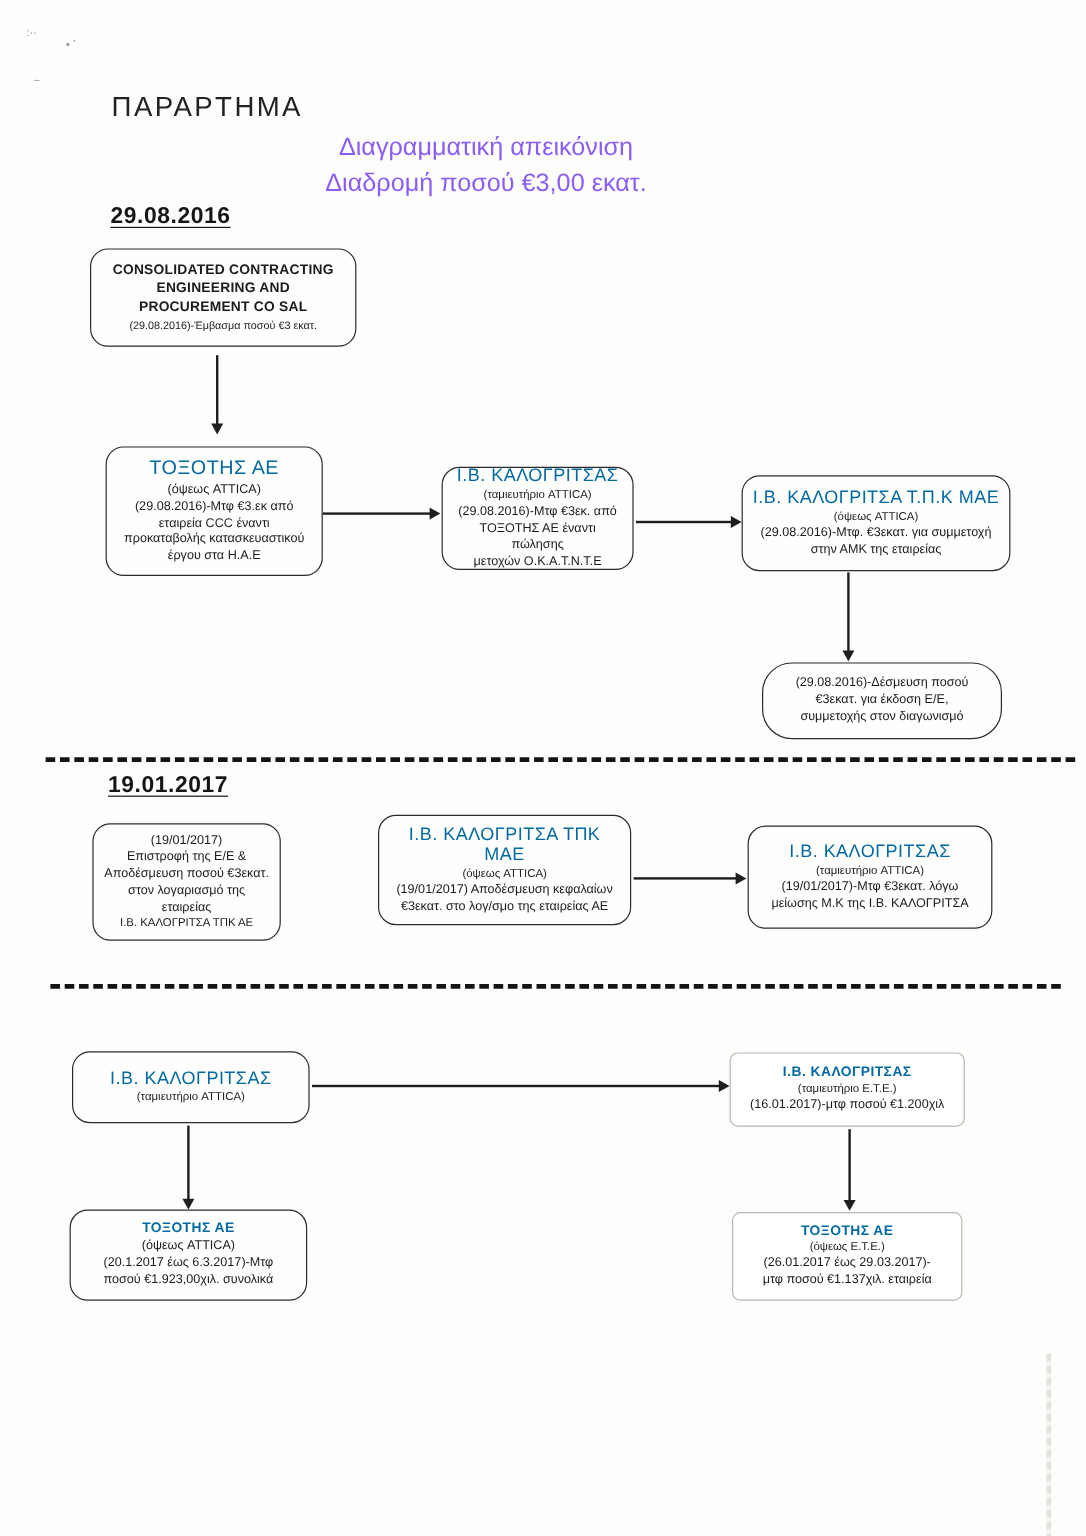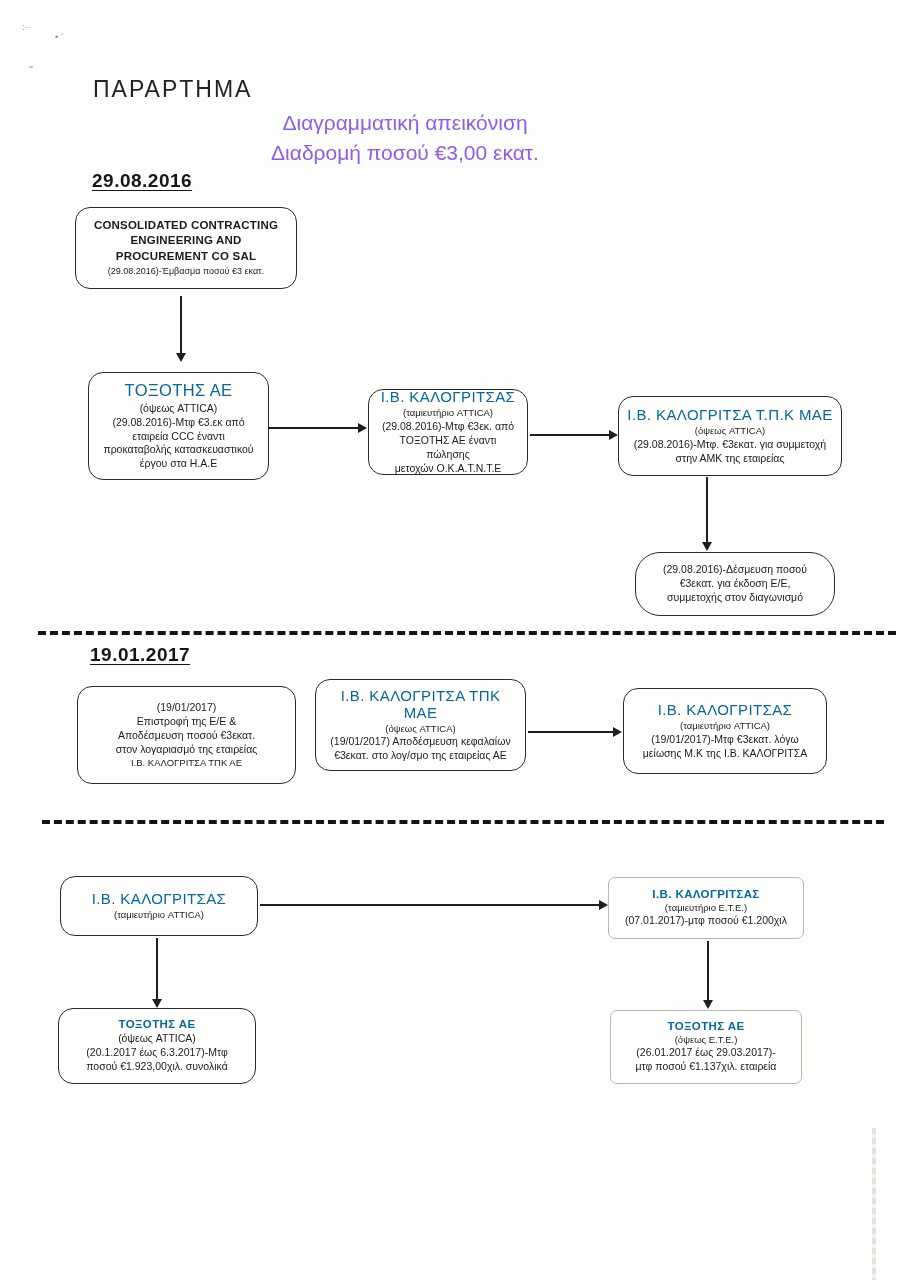--- a/index.html
+++ b/index.html
@@ -120,21 +120,21 @@
   <div class="box" style="left:635px;top:552px;width:200px;height:64px;border-radius:25px;">
     <div class="ln">(29.08.2016)-Δέσμευση ποσού</div>
     <div class="ln">€3εκατ. για έκδοση Ε/Ε,</div>
     <div class="ln">συμμετοχής στον διαγωνισμό</div>
   </div>
 
   <div class="dash-sep" style="left:38px;top:631px;width:858px;"></div>
 
   <div class="section-date" style="left:90px;top:644px;">19.01.2017</div>
 
-  <div class="box" style="left:77px;top:686px;width:219px;height:98px;">
+  <div class="box" style="left:77px;top:686px;width:157px;height:98px;">
     <div class="ln">(19/01/2017)</div>
     <div class="ln">Επιστροφή της Ε/Ε &amp;</div>
     <div class="ln">Αποδέσμευση ποσού €3εκατ.</div>
     <div class="ln">στον λογαριασμό της εταιρείας</div>
     <div class="ln tiny">Ι.Β. ΚΑΛΟΓΡΙΤΣΑ ΤΠΚ ΑΕ</div>
   </div>
 
   <div class="box" style="left:315px;top:679px;width:211px;height:92px;">
     <div class="title">Ι.Β. ΚΑΛΟΓΡΙΤΣΑ ΤΠΚ ΜΑΕ</div>
     <div class="ln tiny">(όψεως ATTICA)</div>
@@ -156,21 +156,21 @@
   <div class="box" style="left:60px;top:876px;width:198px;height:60px;">
     <div class="title">Ι.Β. ΚΑΛΟΓΡΙΤΣΑΣ</div>
     <div class="ln tiny">(ταμιευτήριο ATTICA)</div>
   </div>
 
   <div class="arrow-h" style="left:260px;top:904px;width:340px;"></div>
 
   <div class="box faded" style="left:608px;top:877px;width:196px;height:62px;">
     <div class="title small">Ι.Β. ΚΑΛΟΓΡΙΤΣΑΣ</div>
     <div class="ln tiny">(ταμιευτήριο Ε.Τ.Ε.)</div>
-    <div class="ln">(07.01.2017)-μτφ ποσού €1.200χιλ</div>
+    <div class="ln">(16.01.2017)-μτφ ποσού €1.200χιλ</div>
   </div>
 
   <div class="arrow-v" style="left:156px;top:938px;height:62px;"></div>
   <div class="arrow-v" style="left:707px;top:941px;height:60px;"></div>
 
   <div class="box" style="left:58px;top:1008px;width:198px;height:76px;">
     <div class="title small">ΤΟΞΟΤΗΣ ΑΕ</div>
     <div class="ln">(όψεως ATTICA)</div>
     <div class="ln">(20.1.2017 έως 6.3.2017)-Μτφ</div>
     <div class="ln">ποσού €1.923,00χιλ. συνολικά</div>

